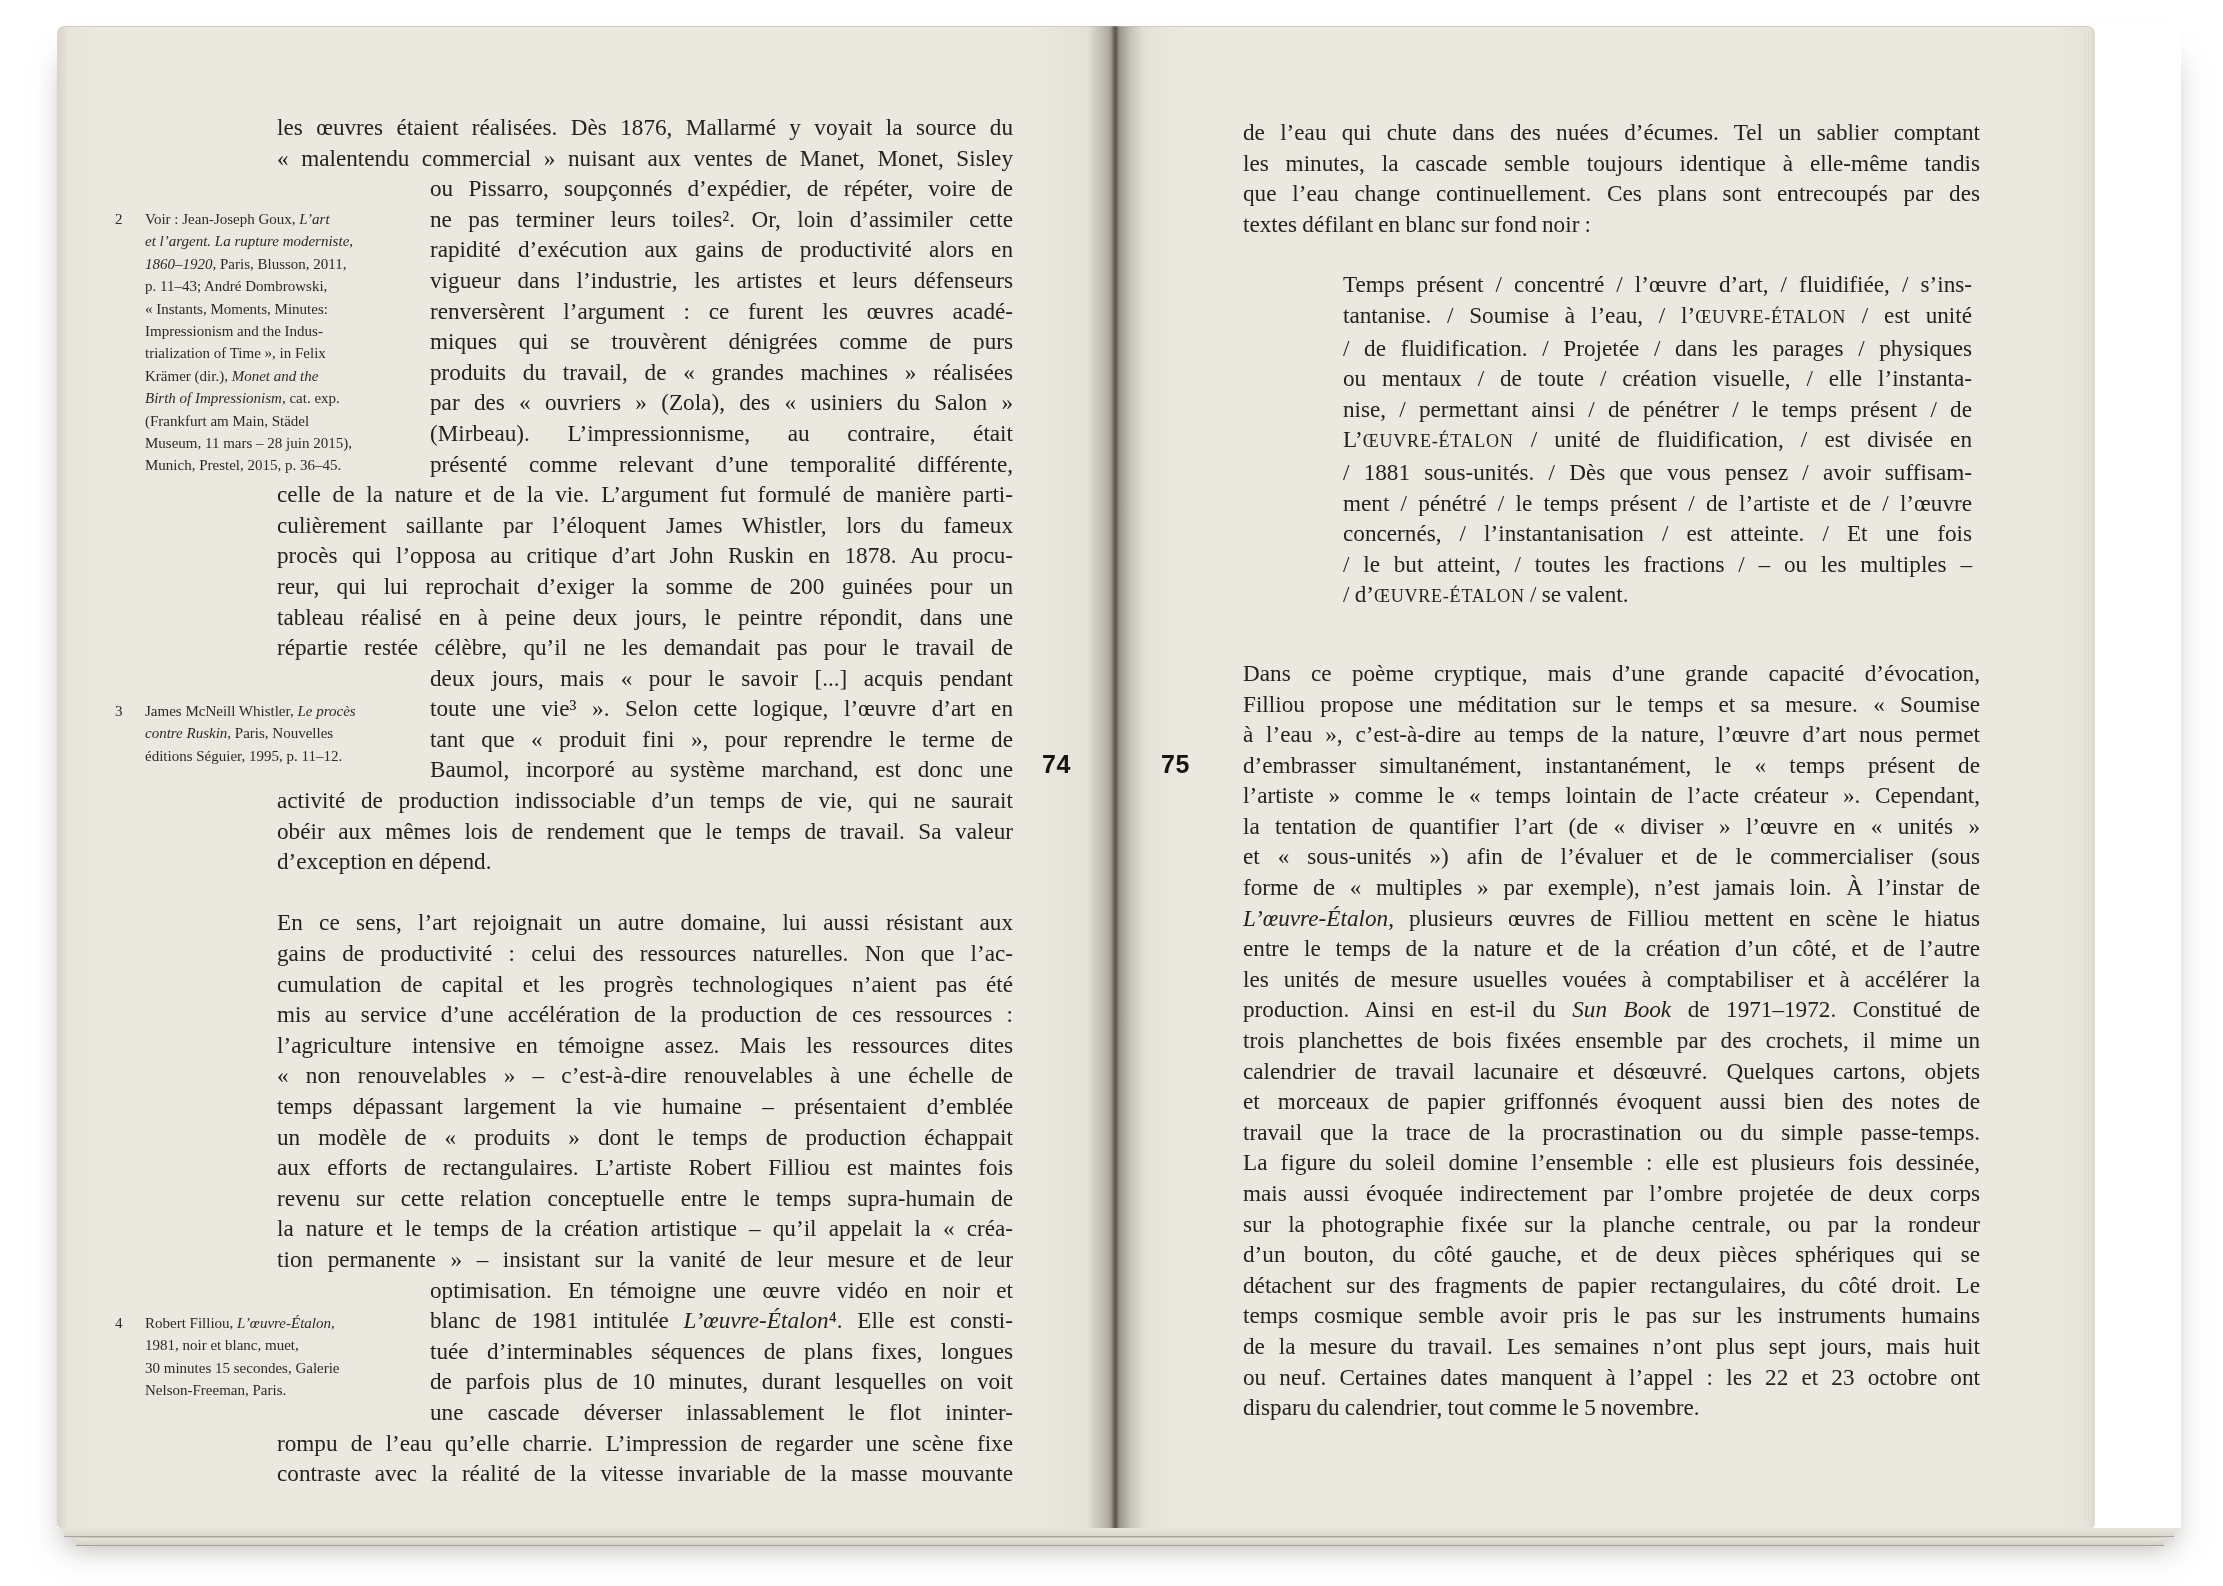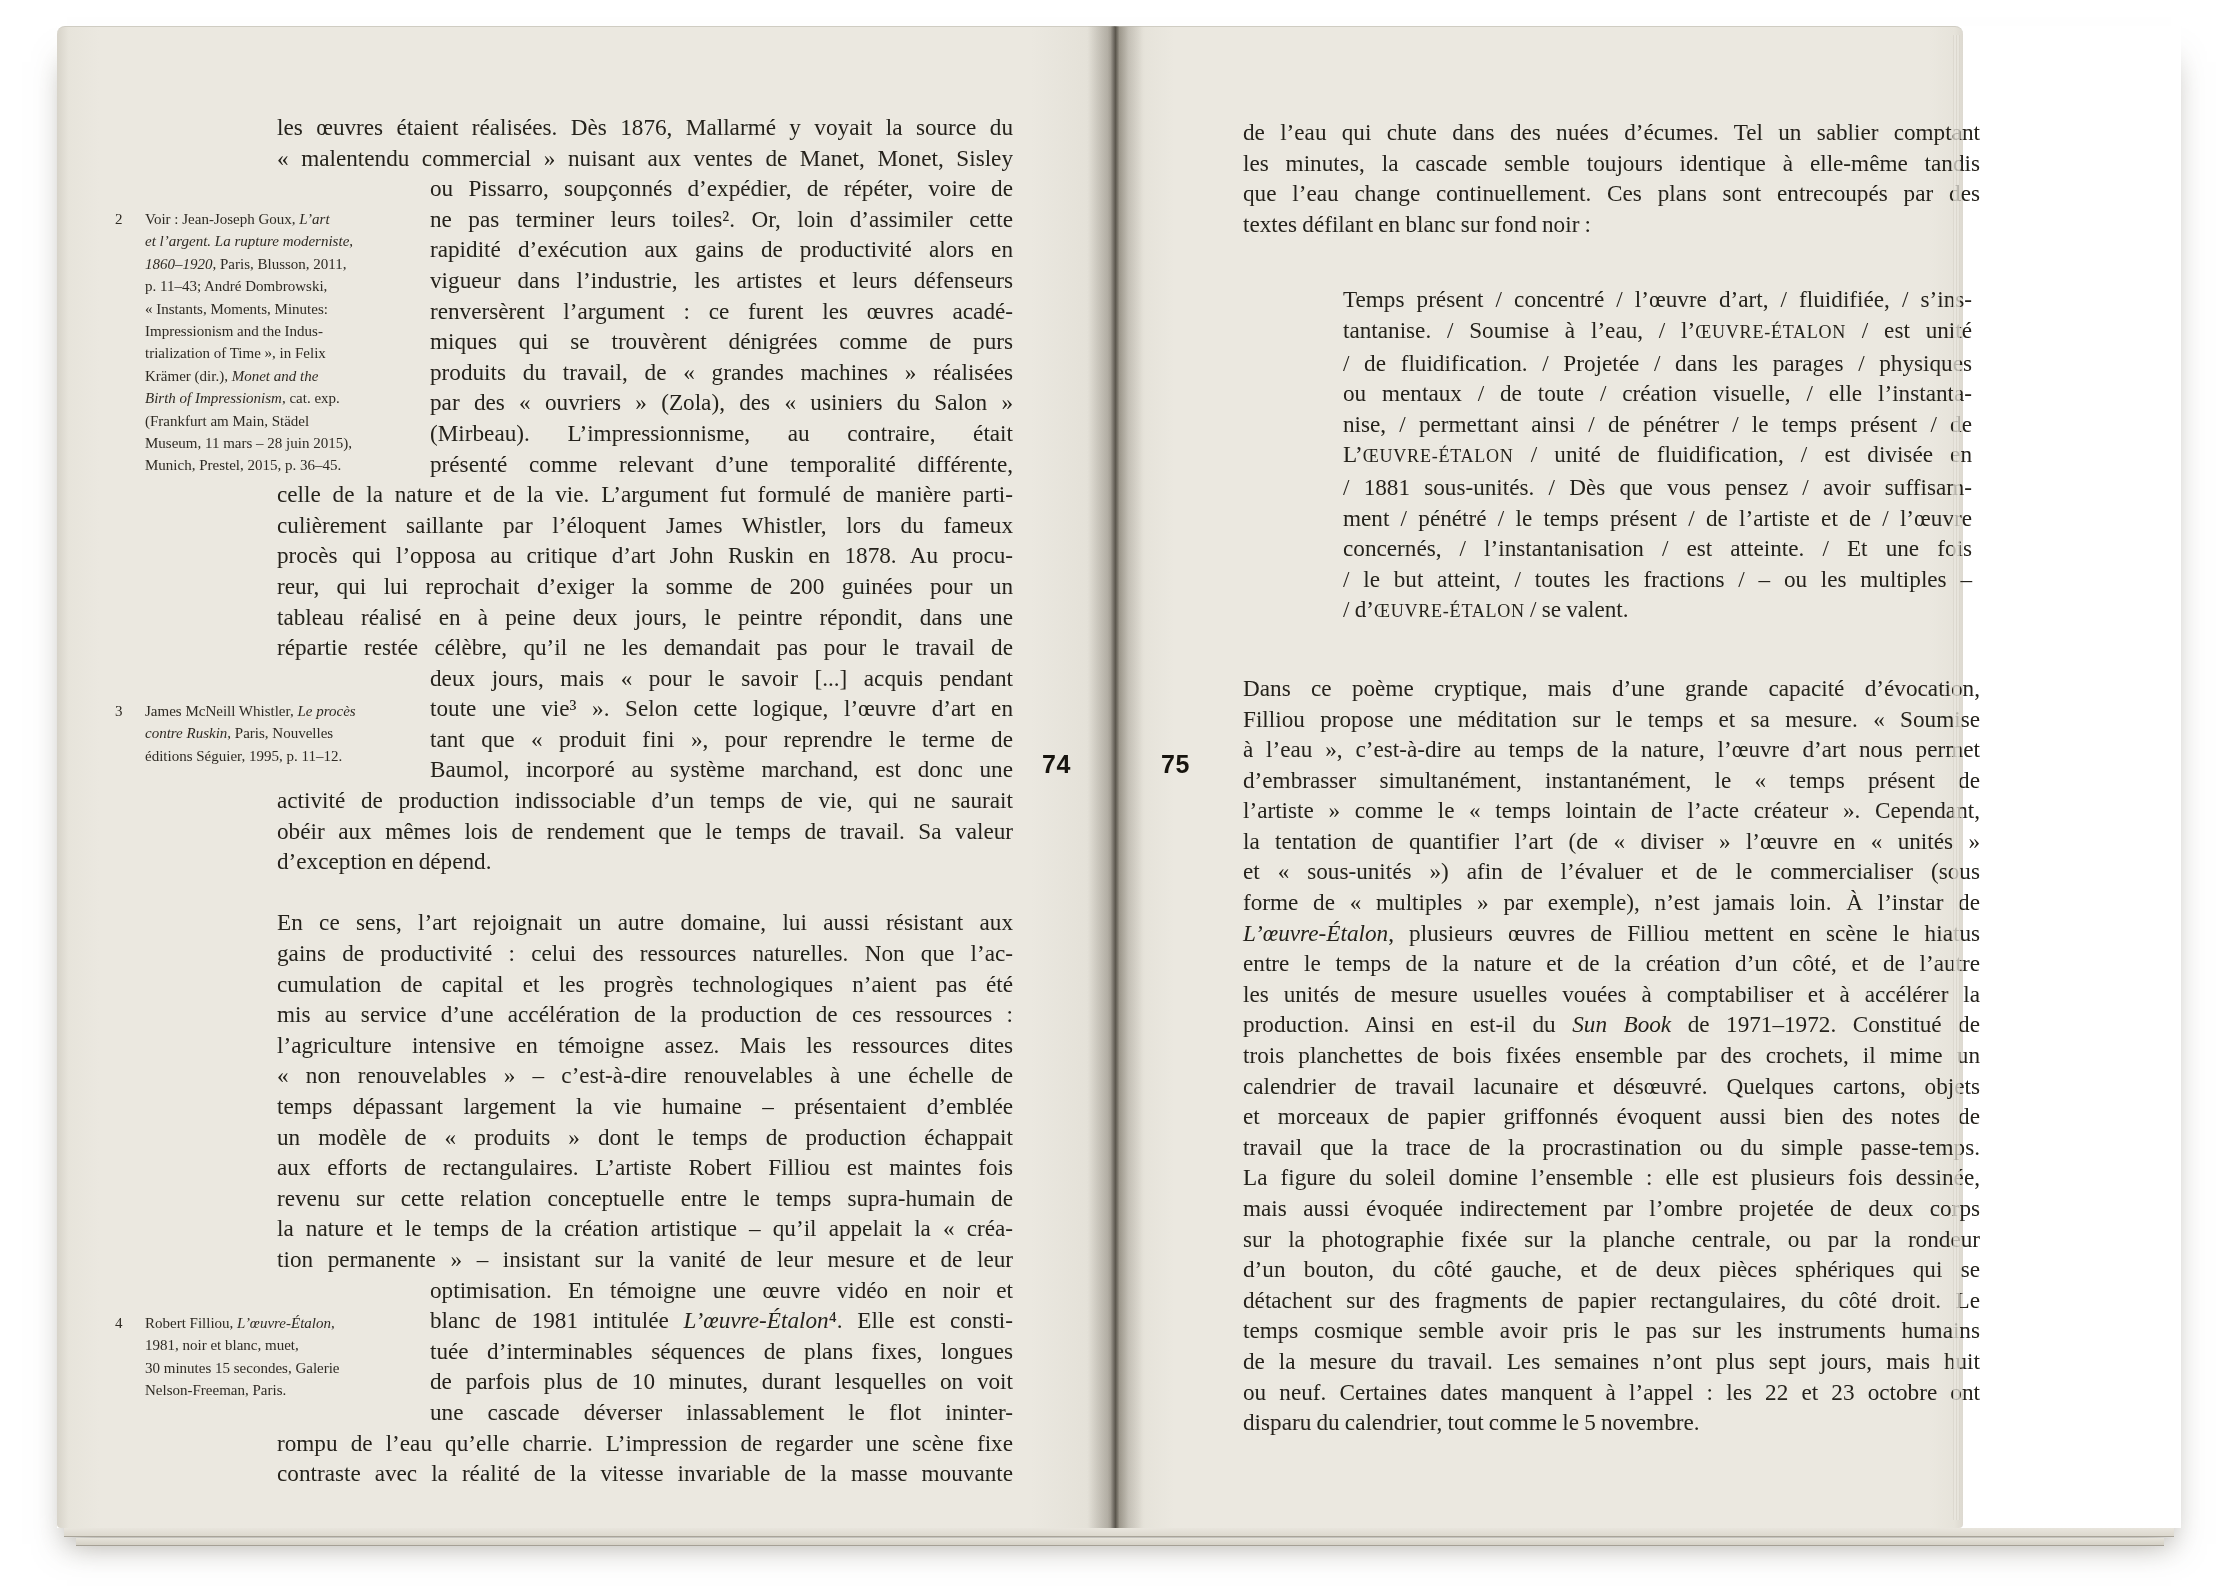--- a/index.html
+++ b/index.html
@@ -12,42 +12,42 @@
     position:absolute;left:57px;top:26px;width:2124px;height:1502px;
     box-shadow:0 26px 30px -10px rgba(90,84,70,.55);
     text-decoration:underline;
   }
   .page{position:absolute;top:0;height:100%;border-top:1px solid #cfccc2;box-sizing:border-box;}
   .page.left{
     left:0;width:1058px;border-radius:8px 0 0 4px;
     background:linear-gradient(90deg,#d7d3c9 0%,#e7e4db 1.1%,#ebe8e0 4%,#ebe8e0 92%,#e4e1d8 97.5%,#d2cec4 99.3%,#a9a499 100%);
   }
   .page.right{
-    left:1058px;width:848px;border-radius:0 8px 4px 0;
+    left:1058px;width:980px;border-radius:0 8px 4px 0;
     background:linear-gradient(90deg,#8e897d 0%,#b5b0a4 0.5%,#d8d4ca 1.6%,#e6e3da 3.6%,#ebe8e0 7%,#ebe8e0 96%,#e6e3da 99%,#ddd9d0 100%);
   }
   .page.right::after{
     content:"";position:absolute;right:3px;top:8px;bottom:8px;width:7px;
     background:repeating-linear-gradient(90deg,#d9d5cb 0 1px,#e9e6de 1px 3px);
     opacity:.75;pointer-events:none;
   }
   .gutter{
     position:absolute;left:1030px;top:0;width:56px;height:100%;pointer-events:none;
     background:linear-gradient(90deg,rgba(60,54,44,0) 0%,rgba(70,64,54,.25) 42%,rgba(38,34,27,.55) 50%,rgba(70,64,54,.22) 58%,rgba(60,54,44,0) 100%);
   }
   
   .main{position:absolute;font-size:23.2px;line-height:30.6px;color:#25221b;word-spacing:-0.6px;}
   .main-left{left:220px;top:85px;width:736px;}
   .main-right{left:128px;top:90px;width:737px;}
   .block{margin:0;}
   .para-gap{margin-top:30.6px;}
   .ln{text-align:justify;text-align-last:justify;}
   .ln.rag{text-align-last:left;}
   .main-left .ln.ind{margin-left:153px;}
-  .quote{margin-top:45px;margin-left:100px;width:629px;}
+  .quote{margin-top:30px;margin-left:100px;width:629px;}
   .after-quote{margin-top:46px;}
   .sc{font-size:.78em;letter-spacing:.04em;}
   
   .note{position:absolute;font-size:15px;line-height:22.4px;color:#2e2a23;width:260px;}
   .note .ln{text-align:left;text-align-last:auto;white-space:nowrap;}
   .note .num{position:absolute;left:-30px;top:0;}
   .note-2{left:88px;top:181px;}
   .note-3{left:88px;top:673px;}
   .note-4{left:88px;top:1285px;}
   

